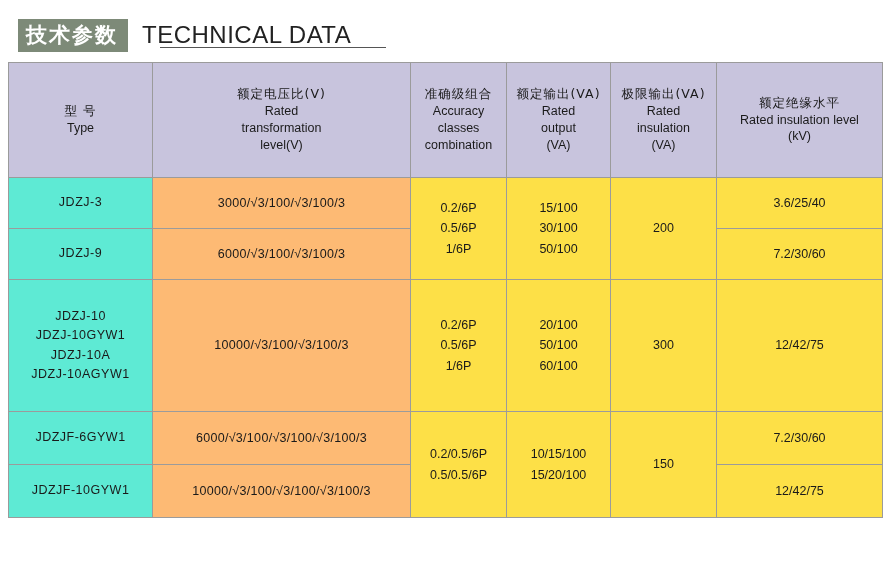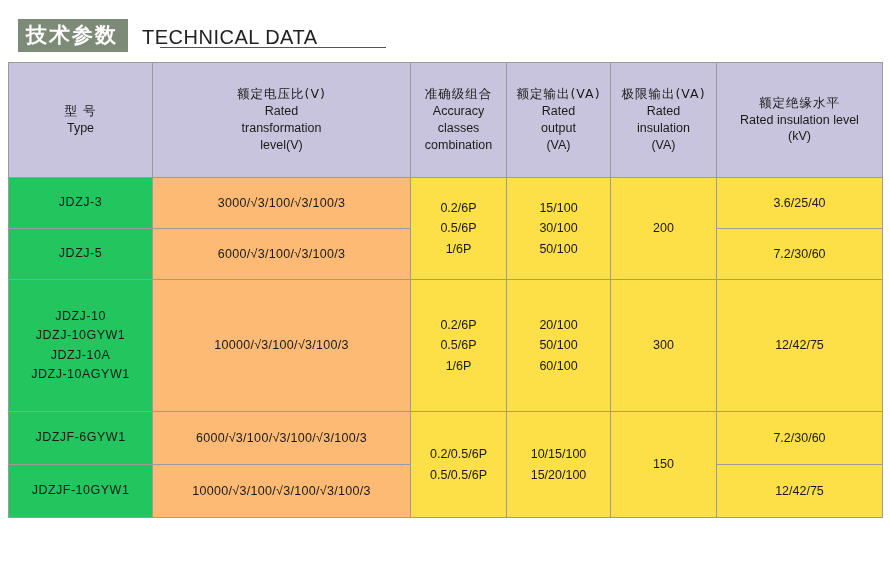--- a/index.html
+++ b/index.html
@@ -37,21 +37,21 @@
     color: #ffffff;
     font-size: 21px;
     font-weight: bold;
     letter-spacing: 2px;
     padding: 5px 10px 5px 8px;
     line-height: 1.1;
     font-family: "DejaVu Sans", sans-serif;
   }
   .header-en {
     margin-left: 14px;
-    font-size: 20px;
+    font-size: 24px;
     color: #222222;
     letter-spacing: 0.5px;
     padding-bottom: 3px;
     font-family: "Liberation Sans", sans-serif;
   }
   .header-rule {
     position: absolute;
     left: 160px;
     top: 47px;
     width: 226px;
@@ -91,21 +91,21 @@
   .th-cn {
     display: block;
     font-family: "DejaVu Sans", sans-serif;
     letter-spacing: 1px;
   }
   .th-en {
     display: block;
     font-family: "Liberation Sans", sans-serif;
   }
   .type-cell {
-    background: #22c55e;
+    background: #5eead4;
     letter-spacing: 0.5px;
   }
   .type-cell .tline {
     display: block;
     line-height: 1.55;
   }
   .ratio-cell {
     background: #fdba74;
     letter-spacing: 0.3px;
   }
@@ -201,21 +201,21 @@
             <span>15/100</span>
             <span>30/100</span>
             <span>50/100</span>
           </td>
           <td class="plain" rowspan="2">200</td>
           <td class="plain">3.6/25/40</td>
         </tr>
 
         <tr class="row-b">
           <td class="type-cell">
-            <span class="tline">JDZJ-5</span>
+            <span class="tline">JDZJ-9</span>
           </td>
           <td class="ratio-cell">6000/√3/100/√3/100/3</td>
           <td class="plain">7.2/30/60</td>
         </tr>
 
         <tr class="row-tall">
           <td class="type-cell">
             <span class="tline">JDZJ-10</span>
             <span class="tline">JDZJ-10GYW1</span>
             <span class="tline">JDZJ-10A</span>

